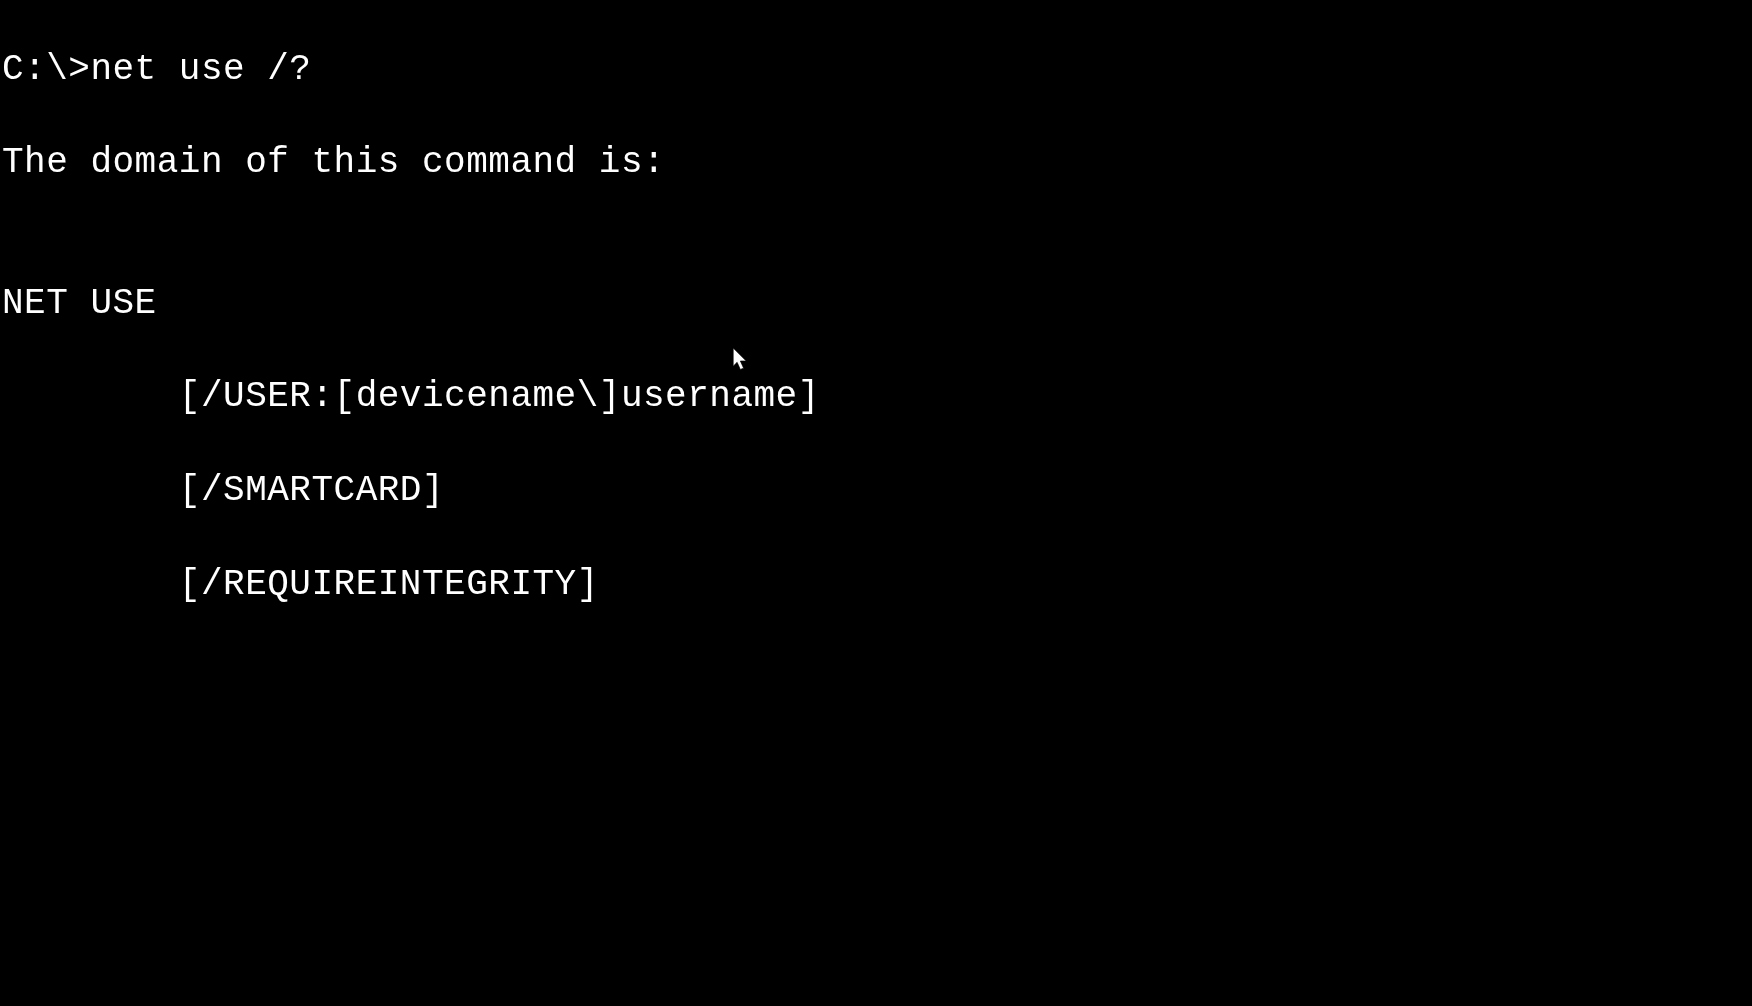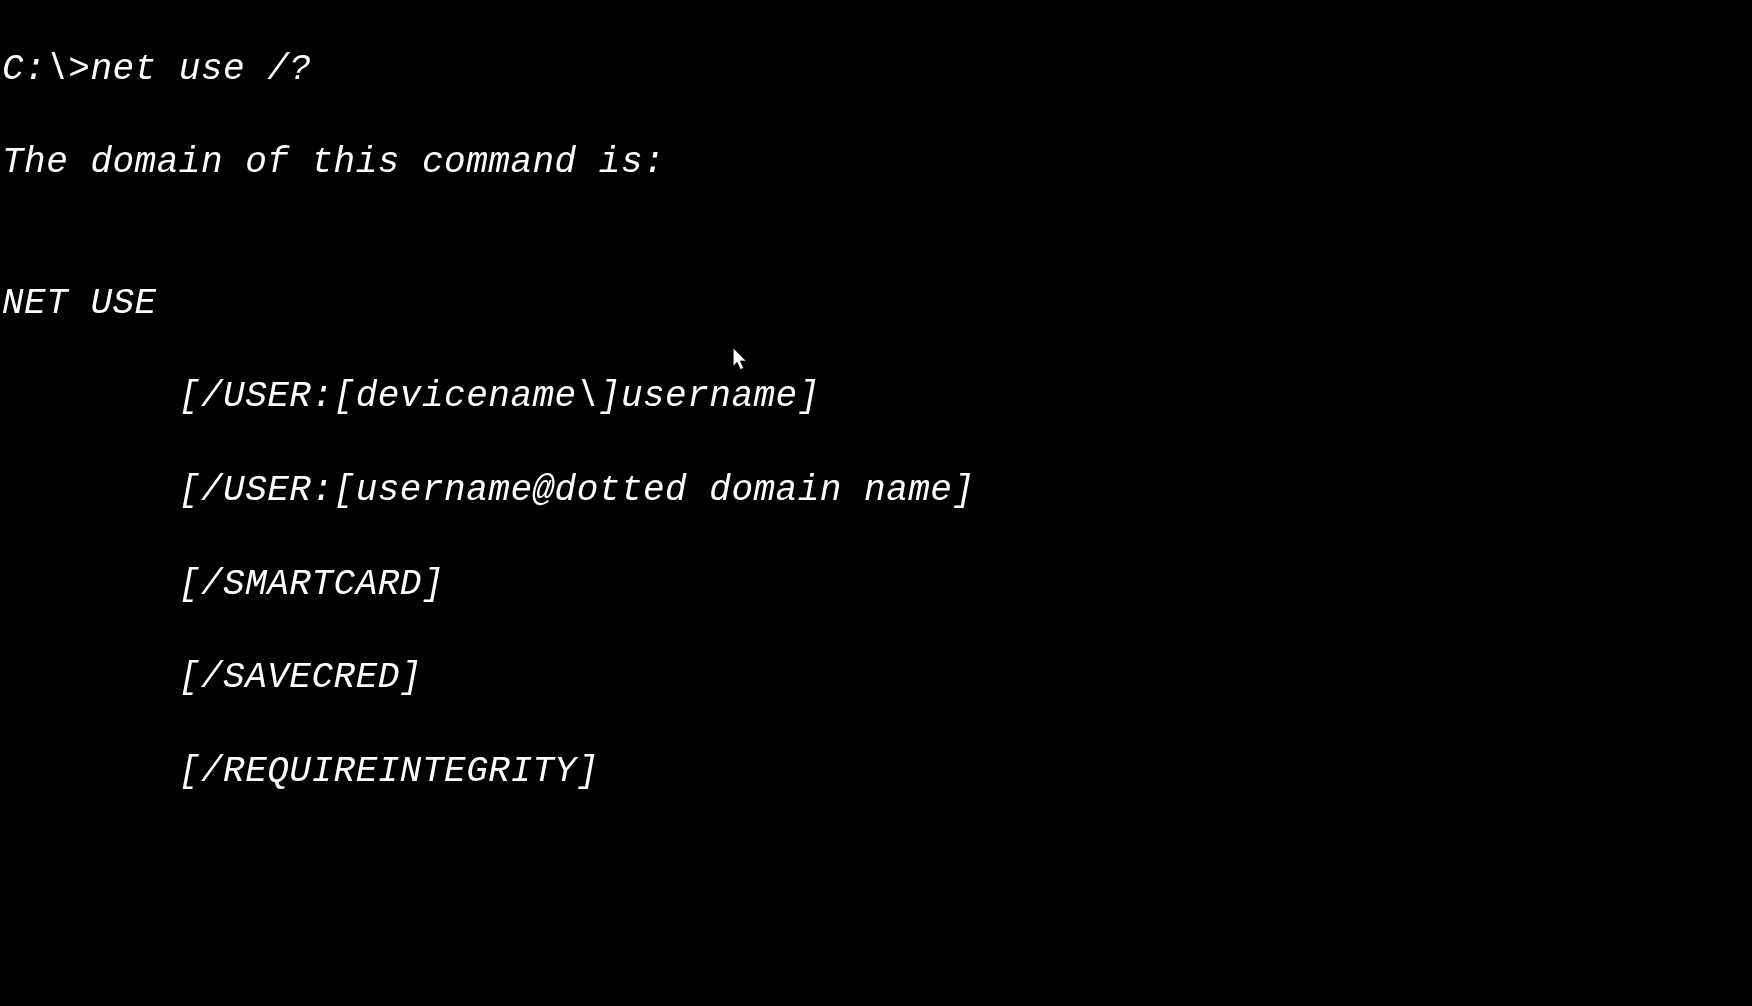--- a/index.html
+++ b/index.html
@@ -20,43 +20,40 @@
       position: relative;
       font-weight: normal;
       letter-spacing: 0.5px;
     }
     .terminal {
       white-space: pre;
       padding-left: 2px;
     }
     .line {
       display: block;
-      font-style: italic;
     }
     .cursor-arrow {
       position: absolute;
       left: 732px;
       top: 348px;
       width: 18px;
       height: 26px;
       pointer-events: none;
     }
   </style>
 </head>
 <body>
 
 <div class="terminal">
 <span class="line">C:\&gt;net use /?</span>
 <span class="line">The domain of this command is:</span>
 <span class="line"></span>
 <span class="line">NET USE</span>
 <span class="line">        [/USER:[devicename\]username]</span>
-<span class="line">        [/USER:[username@dotted domain name]</span>
 <span class="line">        [/SMARTCARD]</span>
-<span class="line">        [/SAVECRED]</span>
 <span class="line">        [/REQUIREINTEGRITY]</span>
 
 
 
 <span class="line"></span>
 
 <span class="line"></span>
 
 </div>
 

